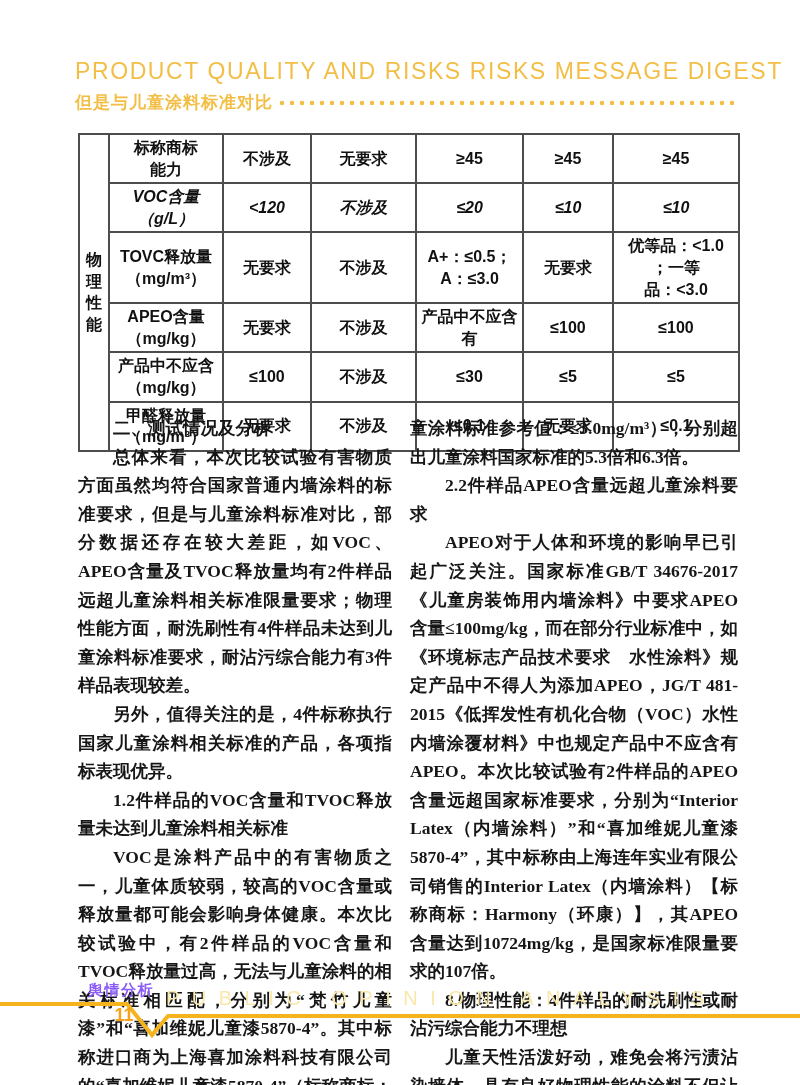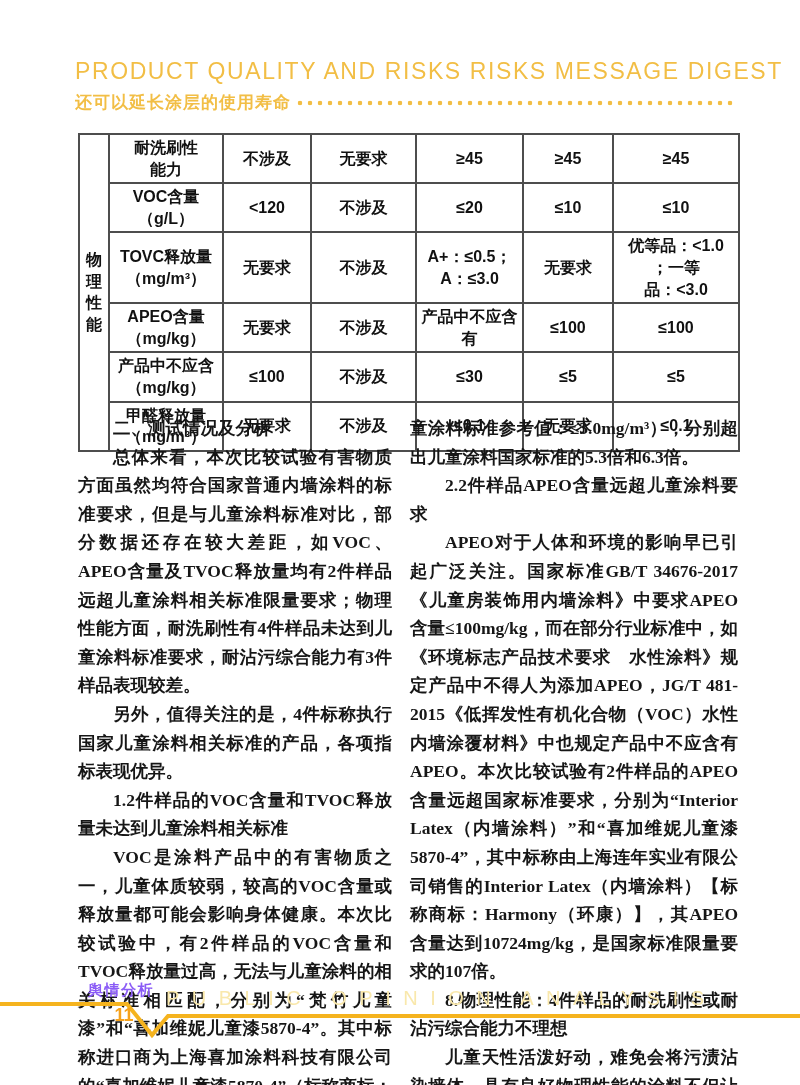--- a/index.html
+++ b/index.html
@@ -14,21 +14,21 @@
   .hdr-dots{flex:1;height:8px;margin-left:6px;
     background:radial-gradient(circle at 3px 4px,#F2BE45 2px,rgba(0,0,0,0) 2.6px);
     background-size:10px 8px;background-repeat:repeat-x;}
 
   
   .spec-table{position:absolute;left:78px;top:133px;width:660px;border-collapse:collapse;
     table-layout:fixed;font-family:"Liberation Sans",sans-serif;color:#111;}
   .spec-table td{border:2px solid #4d4d4d;text-align:center;vertical-align:middle;
     font-size:16px;font-weight:700;padding:2px 3px;white-space:pre-line;line-height:1.35;}
   .spec-table tr:nth-child(1){height:40px;}
-  .spec-table tr:nth-child(2){height:48px;}
+  .spec-table tr:nth-child(2){height:48px;font-style:italic;}
   .spec-table tr:nth-child(3){height:62px;}
   .spec-table tr:nth-child(4){height:42px;}
   .spec-table tr:nth-child(5){height:42px;}
   .spec-table tr:nth-child(6){height:38px;}
   .vhead{width:30px;word-break:break-all;line-height:1.75;font-size:16px;padding:0 5px;}
 
   
   .bodytext{position:absolute;left:78px;top:414px;width:660px;display:flex;
     font-family:"Liberation Serif","DejaVu Serif",serif;color:#161616;}
   .col{font-size:17.5px;line-height:28.6px;font-weight:600;text-align:justify;}
@@ -47,39 +47,39 @@
     color:#F9E8AC;font-weight:400;white-space:nowrap;font-family:"Liberation Sans",sans-serif;}
 </style>
 </head>
 <body>
 
 <div class="page">
 
   <div class="hdr">
     <div class="hdr-en">PRODUCT QUALITY AND RISKS RISKS MESSAGE DIGEST</div>
     <div class="hdr-zh-row">
-      <span class="hdr-zh">还可以延长涂层的使用寿命</span>
+      <span class="hdr-zh">但是与儿童涂料标准对比</span>
       <span class="hdr-dots"></span>
     </div>
   </div>
 
   <table class="spec-table">
     <colgroup>
       <col style="width:30px">
         <col style="width:114px">
         <col style="width:88px">
       <col style="width:105px">
         <col style="width:107px">
         <col style="width:90px">
         <col style="width:126px">
     </colgroup>
     <tbody>
         <tr>
       <td class="vhead" rowspan="6">物理性能</td>
-      <td>耐洗刷性
+      <td>标称商标
 能力</td>
       <td>不涉及</td>
       <td>无要求</td>
       <td>≥45</td>
       <td>≥45</td>
       <td>≥45</td>
     </tr>
     <tr>
       <td>VOC含量
 （g/L）</td>

